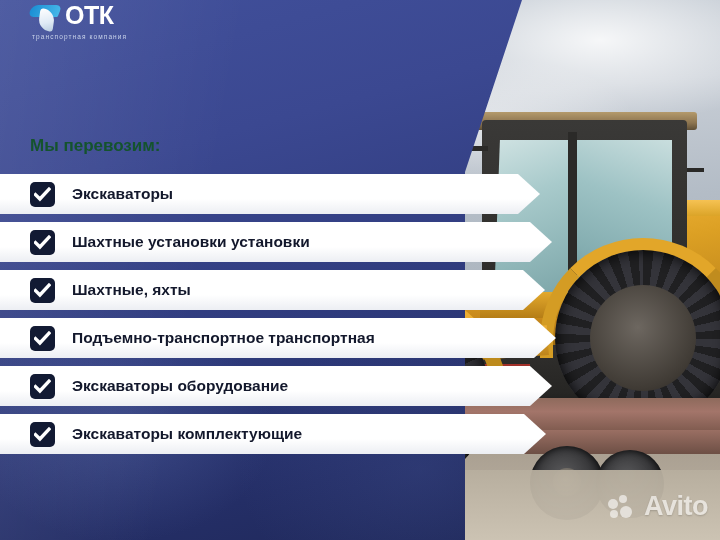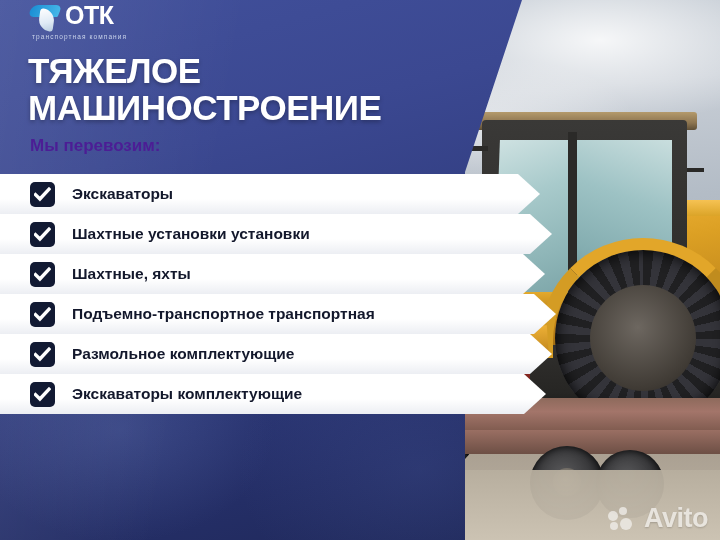--- a/index.html
+++ b/index.html
@@ -224,47 +224,47 @@
   
   .headline {
     position:absolute; left:28px; top:52px; width:470px;
     color:#fff;
     font:700 35px/37px "Liberation Sans", sans-serif;
     letter-spacing:-.5px; text-transform:uppercase;
     text-shadow:0 2px 4px rgba(0,0,0,.28);
   }
   .subhead {
     position:absolute; left:30px; top:136px;
-    color:#4c1d95; font:700 17px/20px "Liberation Sans", sans-serif;text-align:right;
+    color:#14532d; font:700 17px/20px "Liberation Sans", sans-serif;text-align:right;
   }
 
   
   .list { position:absolute; left:0; top:174px; width:600px; }
-  .row { position:relative; height:40px; }
+  .row { position:relative; height:40px; margin-bottom:8px; }
   .ribbon {
     position:absolute; left:0; top:0; height:40px;
     background:linear-gradient(180deg,#ffffff 0%,#ffffff 62%,#eceef3 100%);
     filter:drop-shadow(0 2px 3px rgba(0,0,0,.35));
   }
   .chk {
     position:absolute; left:30px; top:8px; width:25px; height:25px;
     background:#121a33; border-radius:5px;
   }
   .chk svg { position:absolute; left:4px; top:5px; }
   .row-label {
     position:absolute; left:72px; top:0; height:40px;
     display:flex; align-items:center;
     color:#13182c;
     font:700 15.5px/18px "Liberation Sans", sans-serif;
     white-space:nowrap;
   }
 
   
   .avito {
-    position:absolute; right:12px; bottom:8px;
+    position:absolute; right:12px; bottom:20px;
     display:flex; align-items:center; gap:12px;
     opacity:.72;
   }
   .avito-dots { position:relative; width:24px; height:24px; }
   .avito-dots i { position:absolute; border-radius:50%; background:#f4f2ef; display:block; }
   .avito-dots i:nth-child(1){ left:0; top:4px; width:10px; height:10px; }
   .avito-dots i:nth-child(2){ left:11px; top:0; width:8px; height:8px; }
   .avito-dots i:nth-child(3){ left:2px; top:15px; width:8px; height:8px; }
   .avito-dots i:nth-child(4){ left:12px; top:11px; width:12px; height:12px; }
   .avito-text {
@@ -328,24 +328,20 @@
 
   <div class="logo">
     <span class="logo-mark">
       <span class="swoosh"></span>
       <span class="leaf"></span>
     </span>
     <span class="logo-text">ОТК</span>
   </div>
   <div class="logo-sub">транспортная компания</div>
 
-  <div class="headline">
-    <div>ТЯЖЕЛОЕ</div>
-    <div>МАШИНОСТРОЕНИЕ</div>
-  </div>
   <div class="subhead">Мы перевозим:</div>
 
   <div class="list" id="list">
       <div class="row">
         <div class="ribbon" style="width: 540px; clip-path: polygon(0px 0px, 518px 0px, 540px 50%, 518px 100%, 0px 100%);"></div>
         <div class="chk">
           <svg width="17" height="15" viewBox="0 0 17 15">
             <path d="M1.5 7.6 L5.9 12 L15 2.2" stroke="#ffffff" stroke-width="3.4" fill="none" stroke-linecap="square" stroke-linejoin="miter"></path>
           </svg>
         </div>
@@ -378,21 +374,21 @@
         </div>
         <div class="row-label">Подъемно-транспортное транспортная</div>
       </div>
       <div class="row">
         <div class="ribbon" style="width: 552px; clip-path: polygon(0px 0px, 530px 0px, 552px 50%, 530px 100%, 0px 100%);"></div>
         <div class="chk">
           <svg width="17" height="15" viewBox="0 0 17 15">
             <path d="M1.5 7.6 L5.9 12 L15 2.2" stroke="#ffffff" stroke-width="3.4" fill="none" stroke-linecap="square" stroke-linejoin="miter"></path>
           </svg>
         </div>
-        <div class="row-label">Размольное комплектующие</div>
+        <div class="row-label">Экскаваторы оборудование</div>
       </div>
       <div class="row">
         <div class="ribbon" style="width: 546px; clip-path: polygon(0px 0px, 524px 0px, 546px 50%, 524px 100%, 0px 100%);"></div>
         <div class="chk">
           <svg width="17" height="15" viewBox="0 0 17 15">
             <path d="M1.5 7.6 L5.9 12 L15 2.2" stroke="#ffffff" stroke-width="3.4" fill="none" stroke-linecap="square" stroke-linejoin="miter"></path>
           </svg>
         </div>
         <div class="row-label">Экскаваторы комплектующие</div>
       </div>

